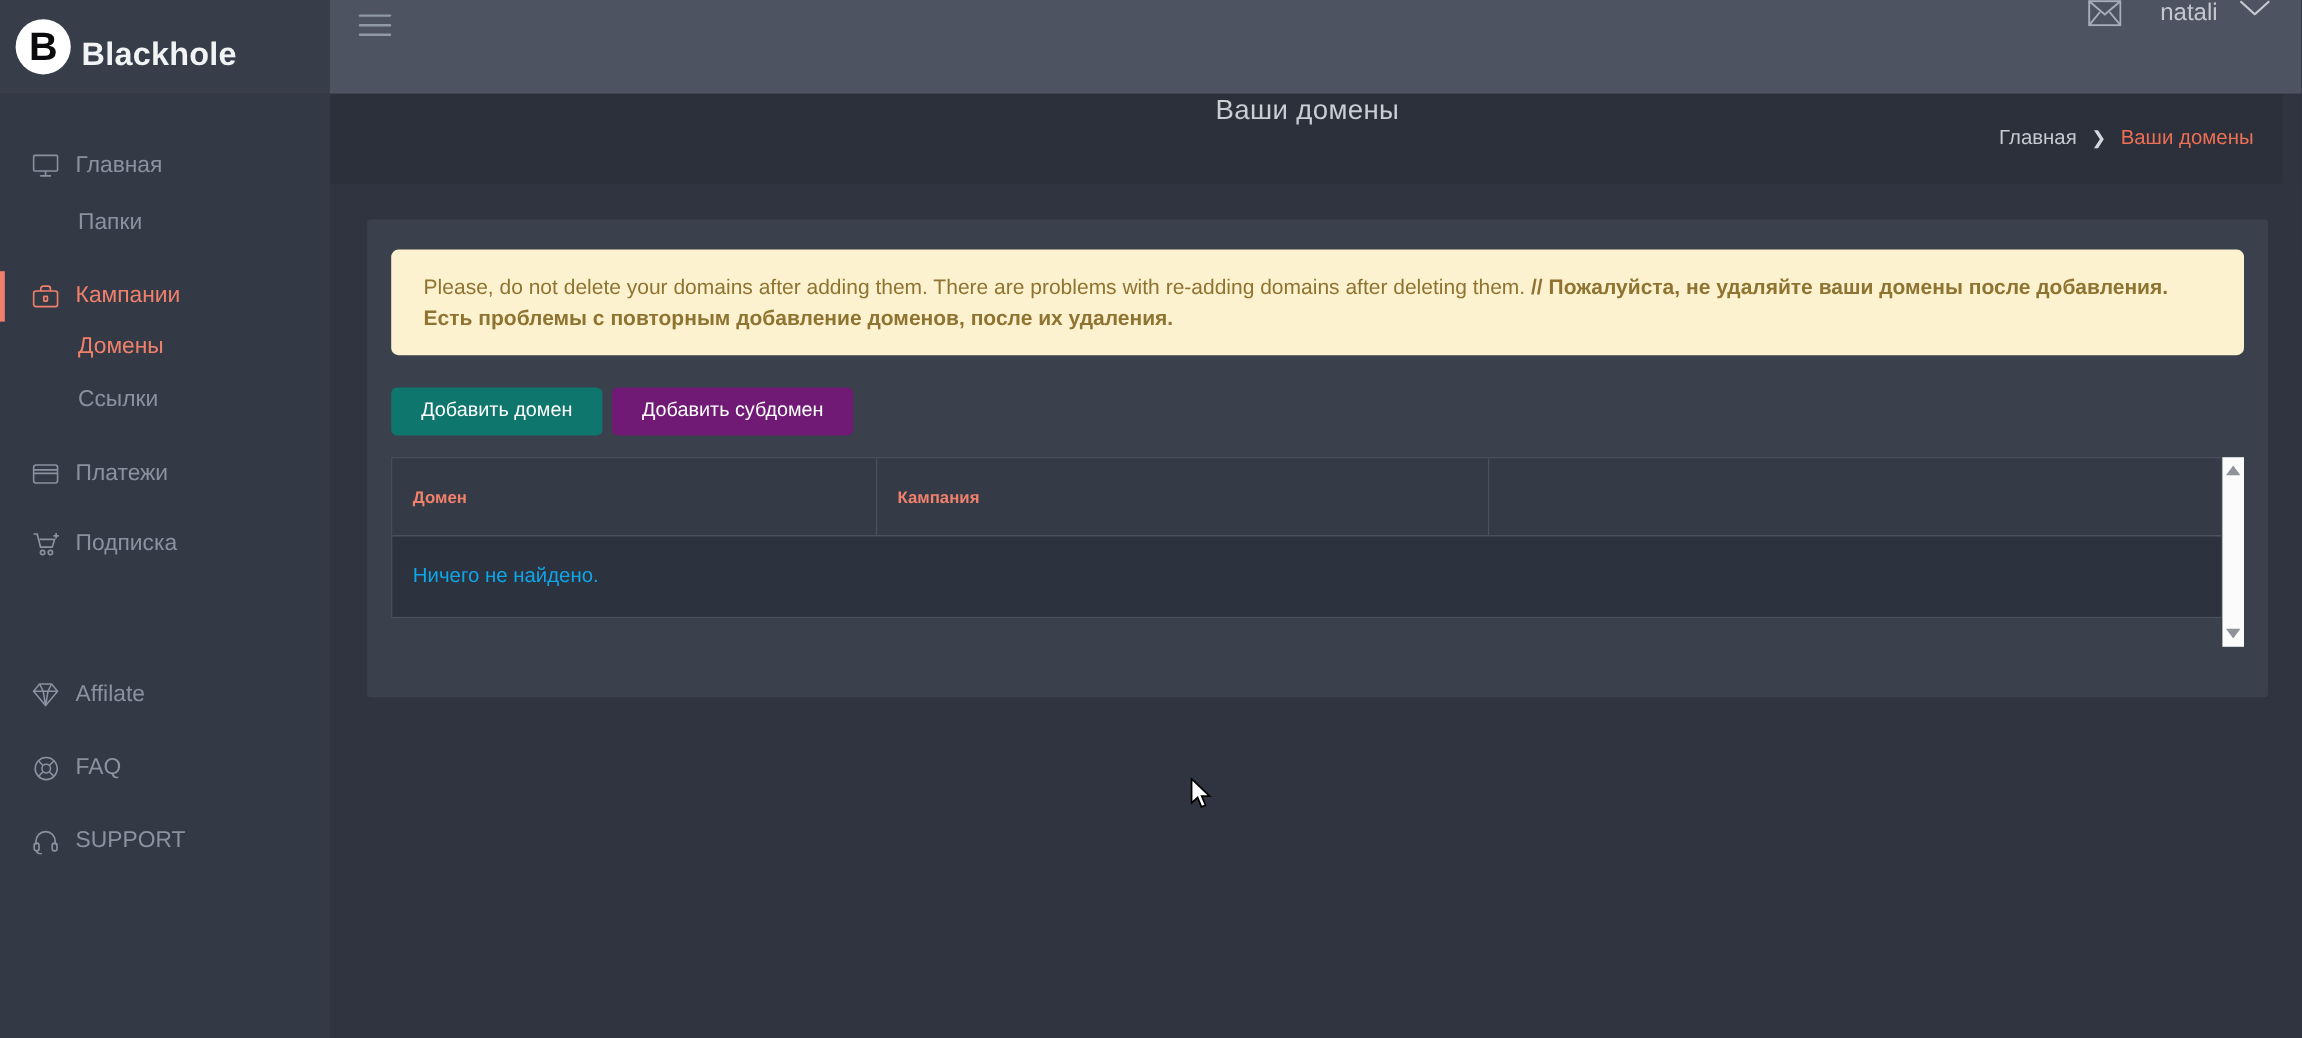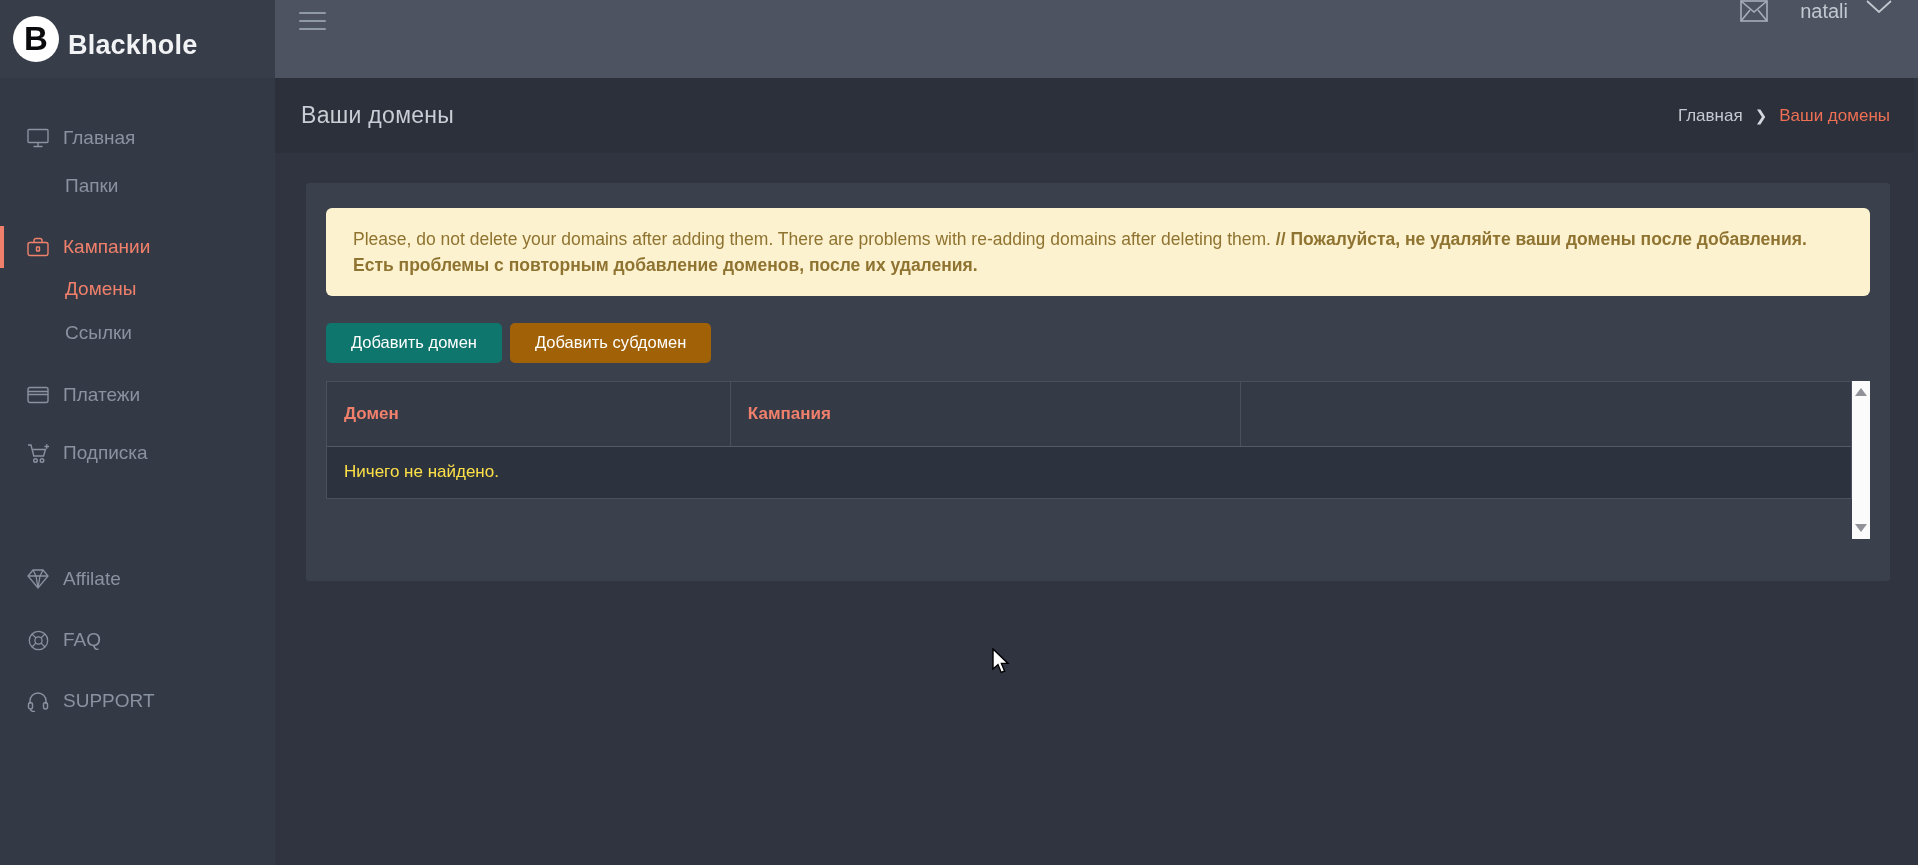--- a/index.html
+++ b/index.html
@@ -41,23 +41,24 @@
   .nav-item .nav-icon { width:24px; display:flex; align-items:center; justify-content:center; margin-right:13px; }
   .nav-item.sub { padding-left:61px; }
   .nav-item.active { color:#f0806c; }
   .nav-item.active-main { border-left-color:#f0806c; }
   .mt-39{margin-top:39px}.mt-19{margin-top:19px}.mt-6{margin-top:6px}
   .mt-0{margin-top:0}.mt-2{margin-top:2px}.mt-20{margin-top:20px}
   .mt-16{margin-top:16px}.mt-84{margin-top:84px}
 
   
   .page-header {
-    position:absolute; top:78px; left:275px; right:4px; height:75px;
+    position:absolute; top:78px; left:275px; right:16px; height:75px;
     background:#2b303b; display:flex; align-items:center;
     padding:0 24px 0 26px;
+    flex-direction:column;
   }
   .page-title { font-size:23px; font-weight:300; color:#c9cdd4; letter-spacing:0.3px; }
   .breadcrumb { margin-left:auto; display:flex; align-items:center; font-size:17px; font-weight:300; }
   .crumb-home { color:#c5c9d0; cursor:pointer; }
   .crumb-sep { margin:0 12px; color:#d4d8de; font-size:15px; }
   .crumb-current { color:#ee6f54; }
 
   .content { position:absolute; top:153px; left:275px; right:0; bottom:0; background:#2f3440; }
   .card {
     margin:30px 28px 0 31px; background:#3a414d; border-radius:3px;
@@ -68,36 +69,36 @@
     padding:18px 27px 17px 27px; font-size:17.5px; line-height:1.5;
   }
   .alert .bold { font-weight:700; }
   .btn-row { margin-top:27px; display:flex; }
   .btn {
     height:40px; border:none; border-radius:5px; color:#ffffff;
     font-family:"Liberation Sans", sans-serif; font-size:16.5px;
     padding:0 25px; cursor:pointer; display:flex; align-items:center;
   }
   .btn-green { background:#0f766e; }
-  .btn-blue  { background:#a16207; margin-left:8px; }
+  .btn-blue  { background:#701a75; margin-left:8px; }
 
   .table-wrap { margin-top:18px; display:flex; align-items:flex-start; position:relative; }
   .dtable { flex:1; border:1px solid #49515e; }
   .thead { display:flex; height:64px; background:#343b47; }
   .th {
     display:flex; align-items:center; padding-left:17px;
-    color:#f0806c; font-size:17px; font-weight:700;
+    color:#f0806c; font-size:14px; font-weight:700;
     border-right:1px solid #49515e;
   }
   .th:last-child { border-right:none; }
   .th.c1{width:26.5%}.th.c2{width:33.5%}.th.c3{width:28%}.th.c4{width:12%}
   .tbody-row {
-    height:52px; background:#2d333e; border-top:1px solid #525a66;
+    height:68px; background:#2d333e; border-top:1px solid #525a66;
     display:flex; align-items:center; padding-left:17px;
-    color:#fde047; font-size:17px; font-weight:300;
+    color:#0ea5e9; font-size:17px; font-weight:300;
   }
   .scrollbar {
     width:18px; height:158px; background:#fbfbfb; flex-shrink:0;
     position:relative; cursor:pointer;
   }
   .sb-arrow { position:absolute; left:3px; width:0; height:0; border-left:6px solid transparent; border-right:6px solid transparent; }
   .sb-up   { top:7px; border-bottom:8px solid #8f9399; }
   .sb-down { bottom:7px; border-top:8px solid #8f9399; }
 
   .cursor { position:absolute; left:991px; top:648px; z-index:50; pointer-events:none; }

